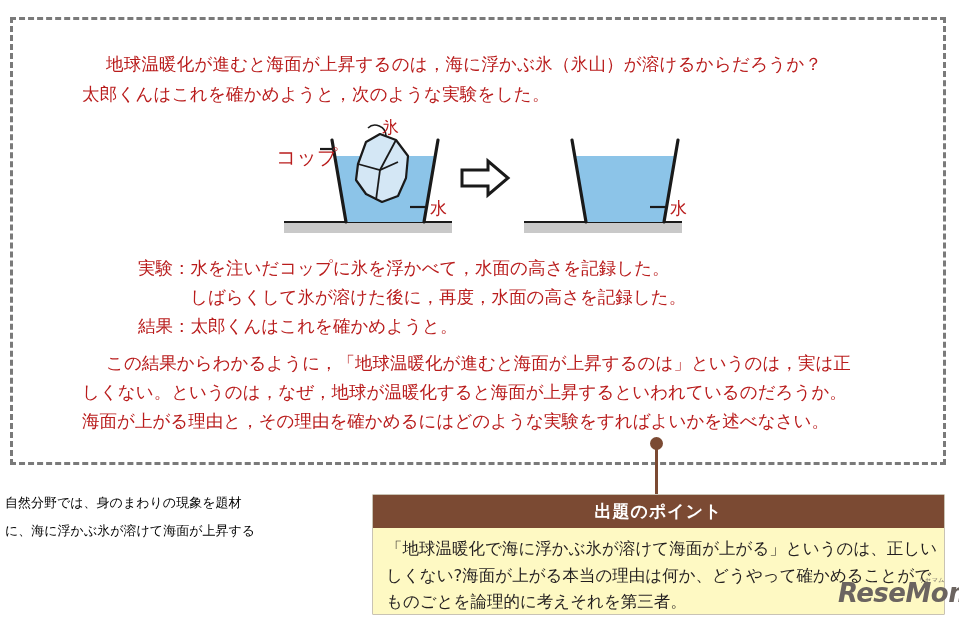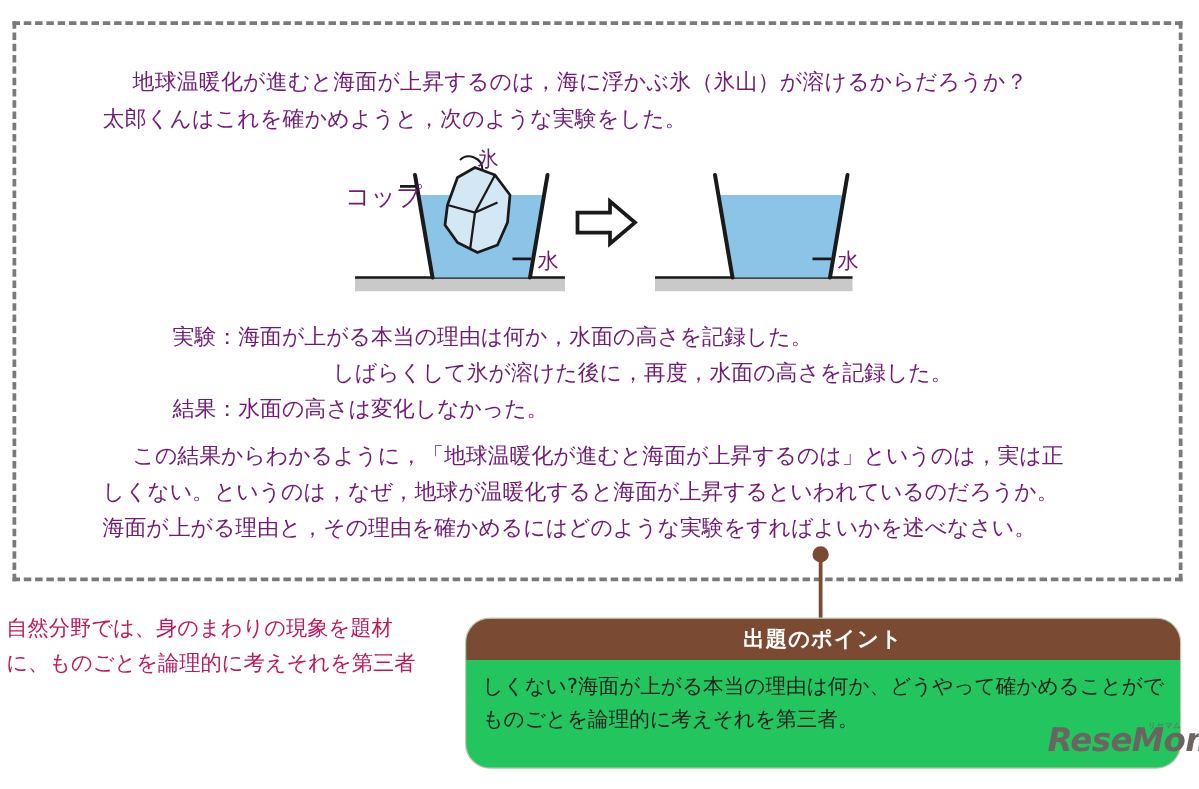--- a/index.html
+++ b/index.html
@@ -23,22 +23,22 @@
     top: 17px;
     width: 936px;
     height: 448px;
     box-sizing: border-box;
     border: 3px dashed #7a7a7a;
     background: #ffffff;
   }
 
   
   .serif {
-    font-family: Liberation Sans, sans-serif;
-    color: #701a75;
+    font-family: Liberation Mono, monospace;
+    color: #b91c1c;
   }
 
   #intro-paragraph {
     position: absolute;
     left: 82px;
     top: 50px;
     width: 800px;
     font-size: 17.5px;
     line-height: 30px;
     letter-spacing: 0.2px;
@@ -49,21 +49,21 @@
   
   #experiment-block {
     position: absolute;
     left: 138px;
     top: 255px;
     width: 700px;
     font-size: 17.5px;
     line-height: 29px;
   }
   #experiment-block .row { display: block; white-space: nowrap; }
-  #experiment-line-2 { padding-left: 52px; text-align: center; }
+  #experiment-line-2 { padding-left: 52px; }
 
   
   #closing-paragraph {
     position: absolute;
     left: 82px;
     top: 350px;
     width: 800px;
     font-size: 17.5px;
     line-height: 29px;
   }
@@ -79,23 +79,23 @@
     height: 130px;
   }
   #diagram svg { display: block; }
 
   
   #commentary {
     position: absolute;
     left: 5px;
     top: 489px;
     width: 352px;
-    font-size: 17px;
+    font-size: 13px;
     line-height: 28px;
-    color: #be185d;
+    color: #000000;
     font-family: "DejaVu Sans", "Liberation Sans", sans-serif;
   }
   #commentary span { display: block; white-space: nowrap; }
 
   
   #connector-dot {
     position: absolute;
     left: 650px;
     top: 437px;
     width: 13px;
@@ -113,22 +113,22 @@
   }
 
   
   #point-callout {
     position: absolute;
     left: 372px;
     top: 494px;
     width: 573px;
     height: 121px;
     box-sizing: border-box;
-    border-radius: 20px;
-    background: #22c55e;
+    border-radius: 1px;
+    background: #fef9c3;
     border: 1px solid #c9c3b4;
     overflow: hidden;
   }
   #point-header {
     height: 33px;
     background: #7b4a33;
     color: #ffffff;
     font-size: 17px;
     font-weight: bold;
     display: flex;
@@ -220,42 +220,43 @@
     <line x1="388" y1="95" x2="403" y2="95" stroke="#1a1a1a" stroke-width="2.2"></line>
   </svg>
 
   <div class="serif" style="position:absolute;left:14px;top:32px;font-size:20px;">コップ</div>
   <div class="serif" style="position:absolute;left:120px;top:4px;font-size:17px;">氷</div>
   <div class="serif" style="position:absolute;left:168px;top:85px;font-size:17px;">水</div>
   <div class="serif" style="position:absolute;left:408px;top:85px;font-size:17px;">水</div>
 </div>
 
 <div id="experiment-block" class="serif">
-  <span class="row" id="experiment-line-1">実験：海面が上がる本当の理由は何か，水面の高さを記録した。</span>
+  <span class="row" id="experiment-line-1">実験：水を注いだコップに氷を浮かべて，水面の高さを記録した。</span>
   <span class="row" id="experiment-line-2">しばらくして氷が溶けた後に，再度，水面の高さを記録した。</span>
-  <span class="row" id="experiment-line-3">結果：水面の高さは変化しなかった。</span>
+  <span class="row" id="experiment-line-3">結果：太郎くんはこれを確かめようと。</span>
 </div>
 
 <div id="closing-paragraph" class="serif">
   <span id="closing-line-1">この結果からわかるように，「地球温暖化が進むと海面が上昇するのは」というのは，実は正</span>
   <span>しくない。というのは，なぜ，地球が温暖化すると海面が上昇するといわれているのだろうか。</span>
   <span>海面が上がる理由と，その理由を確かめるにはどのような実験をすればよいかを述べなさい。</span>
 </div>
 
 <div id="commentary">
   <span>自然分野では、身のまわりの現象を題材</span>
-  <span>に、ものごとを論理的に考えそれを第三者</span>
+  <span>に、海に浮かぶ氷が溶けて海面が上昇する</span>
 </div>
 
 <div id="connector-dot"></div>
 <div id="connector-stem"></div>
 
 <div id="point-callout">
   <div id="point-header">出題のポイント</div>
   <div id="point-body">
+    <span>「地球温暖化で海に浮かぶ氷が溶けて海面が上がる」というのは、正しい</span>
     <span>しくない?海面が上がる本当の理由は何か、どうやって確かめることがで</span>
     <span>ものごとを論理的に考えそれを第三者。</span>
   </div>
 </div>
 
 <div id="watermark">
   <div id="watermark-ruby">リセマム</div>
   <div id="watermark-text">ReseMom</div>
 </div>
 

